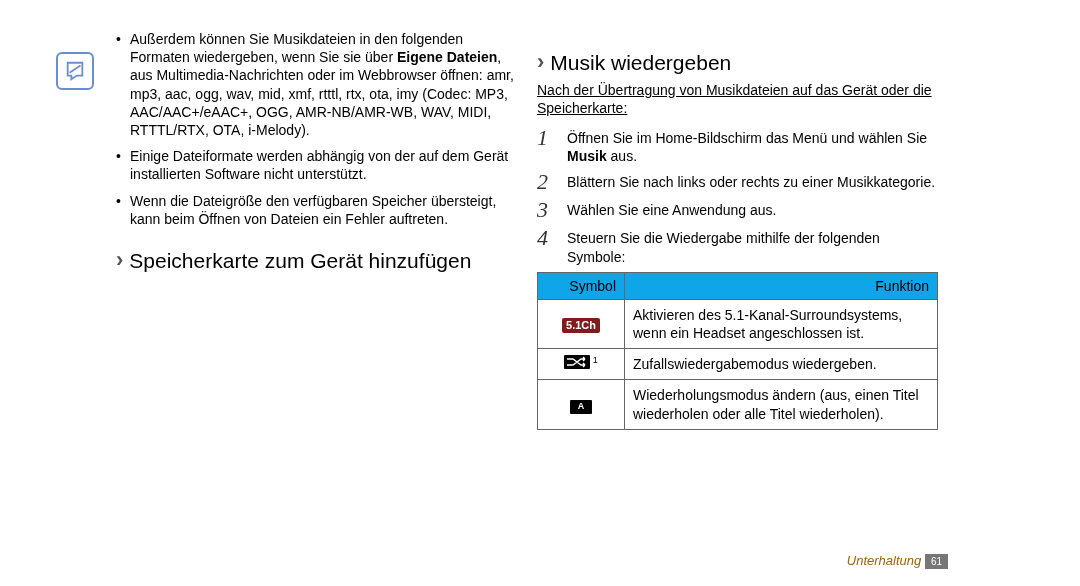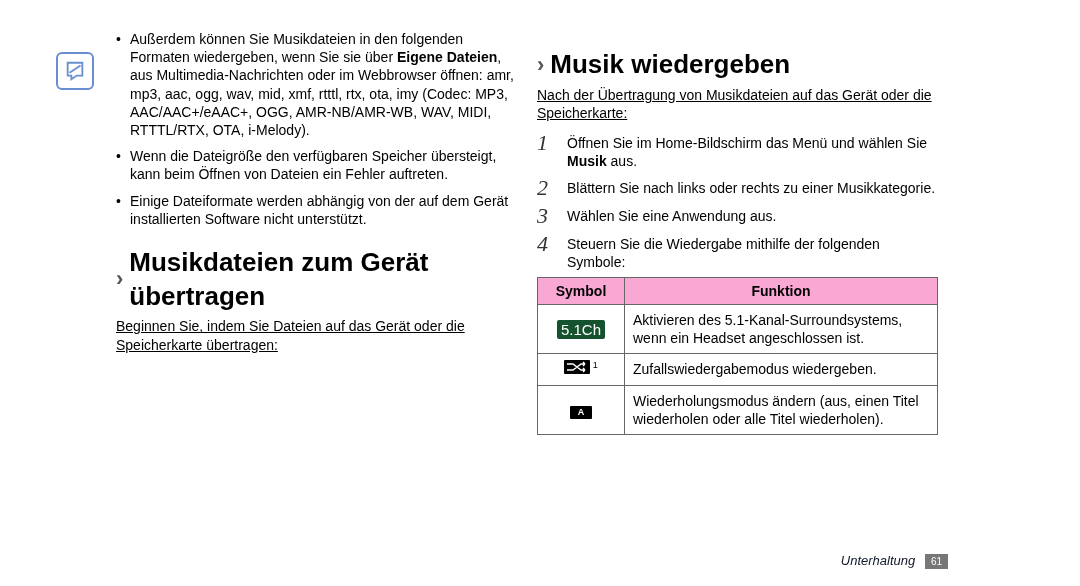--- a/index.html
+++ b/index.html
@@ -6,67 +6,66 @@
   .page{width:988px;height:586px;position:relative;display:flex;box-sizing:border-box;padding:30px 40px 10px 56px;}
   .col{flex:1;padding:0 10px;box-sizing:border-box;}
   .note-icon{position:absolute;left:56px;top:52px;width:34px;height:34px;border:2px solid #6a8ecf;border-radius:6px;display:flex;align-items:center;justify-content:center;}
   .note-icon svg{width:22px;height:22px;}
   .col-left{padding-left:60px;}
   ul.note{list-style:none;padding:0;margin:0 0 14px 0;}
   ul.note>li{position:relative;padding-left:14px;margin-bottom:8px;}
   ul.note>li::before{content:"•";position:absolute;left:0;top:0;}
   .sec-head{display:flex;align-items:center;margin:18px 0 4px 0;}
   .chev{font-size:22px;font-weight:bold;color:#555;margin-right:6px;}
-  .sec-title{font-size:26px;font-weight:bold;}
+  .sec-title{font-size:21px;font-weight:normal;}
   .para{margin:2px 0 10px 0;text-decoration:underline;}
   ul.dl{list-style:none;padding:0;margin:6px 0 0 0;}
   ul.dl>li{position:relative;padding-left:14px;margin-bottom:12px;}
   ul.dl>li::before{content:"•";position:absolute;left:0;top:0;}
   .step{display:flex;margin-bottom:6px;}
   .step-num{font-family:Georgia,'Times New Roman',serif;font-style:italic;font-size:22px;color:#333;width:22px;flex-shrink:0;line-height:1;}
   .step-txt{flex:1;padding-top:2px;margin-left:8px;}
   table.sym{border-collapse:collapse;width:100%;margin-top:6px;}
-  table.sym th{background:#f9a8d4;font-weight:bold;text-align:center;padding:4px 8px;border:1px solid #666;font-size:14px;}
+  table.sym th{background:#0ea5e9;font-weight:normal;text-align:right;padding:4px 8px;border:1px solid #666;font-size:14px;}
   table.sym td{border:1px solid #666;padding:6px 8px;vertical-align:middle;font-size:14px;margin-top:33px;}
   table.sym td.ic{width:70px;text-align:center;}
-  .ic-box{display:inline-block;background:#14532d;color:#fff;font-size:15px;font-weight:normal;padding:2px 4px;border-radius:2px;line-height:1;}
+  .ic-box{display:inline-block;background:#7f1d1d;color:#fff;font-size:11px;font-weight:bold;padding:2px 4px;border-radius:2px;line-height:1;}
   .ic-shuf{display:inline-block;background:#000;color:#fff;width:26px;height:14px;position:relative;border-radius:1px;}
   .ic-shuf svg{width:26px;height:14px;display:block;}
   .sup{font-size:9px;vertical-align:top;}
   .ic-rep{display:inline-block;background:#000;color:#fff;font-size:9px;font-weight:bold;padding:1px 5px;border-radius:1px;position:relative;}
   .footer{position:absolute;bottom:16px;right:40px;font-size:13px;}
-  .footer .sec{font-style:italic;color:#0f172a;margin-right:6px;}
+  .footer .sec{font-style:italic;color:#a16207;margin-right:0;}
   .footer .pg{display:inline-block;background:#777;color:#fff;padding:1px 6px;font-size:10px;}
   b{font-weight:bold;}
 </style>
 </head>
 <body>
 
 <div class="page">
   <div class="note-icon">
     <svg viewBox="0 0 24 24">
         <path fill="none" stroke="#6a8ecf" stroke-width="2" d="M4 3 L20 3 L20 17 L14 17 L8 21 L8 17 L4 17 Z"></path>
         <path fill="none" stroke="#6a8ecf" stroke-width="2" d="M18 6 L6 14"></path>
       </svg>
   </div>
 
   <div class="col col-left">
     <ul class="note">
       <li>
         <span>Außerdem können Sie Musikdateien in den folgenden Formaten wiedergeben, wenn Sie sie über </span><b>Eigene Dateien</b><span>, aus Multimedia-Nachrichten oder im Webbrowser öffnen: amr, mp3, aac, ogg, wav, mid, xmf, rtttl, rtx, ota, imy (Codec: MP3, AAC/AAC+/eAAC+, OGG, AMR-NB/AMR-WB, WAV, MIDI, RTTTL/RTX, OTA, i-Melody).</span>
       </li>
+      <li>Einige Dateiformate werden abhängig von der auf dem Gerät installierten Software nicht unterstützt.</li>
       <li>Wenn die Dateigröße den verfügbaren Speicher übersteigt, kann beim Öffnen von Dateien ein Fehler auftreten.</li>
-      <li>Einige Dateiformate werden abhängig von der auf dem Gerät installierten Software nicht unterstützt.</li>
     </ul>
 
     <div class="sec-head">
       <span class="chev">›</span>
-      <span class="sec-title">Musikdateien zum Gerät übertragen</span>
+      <span class="sec-title">Speicherkarte zum Gerät hinzufügen</span>
     </div>
-    <div class="para">Beginnen Sie, indem Sie Dateien auf das Gerät oder die Speicherkarte übertragen:</div>
   </div>
 
   <div class="col">
     <div class="sec-head">
       <span class="chev">›</span>
       <span class="sec-title">Musik wiedergeben</span>
     </div>
     <div class="para">Nach der Übertragung von Musikdateien auf das Gerät oder die Speicherkarte:</div>
 
     <div class="step">

